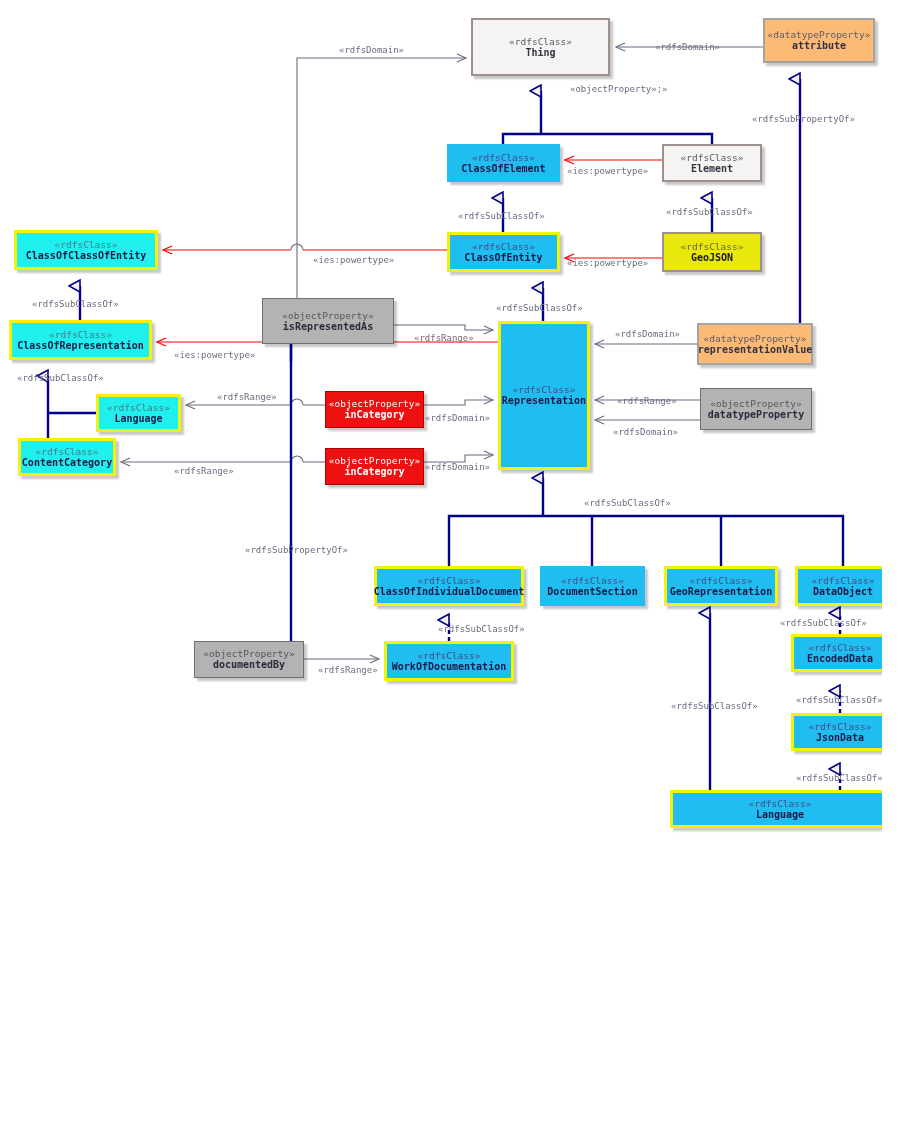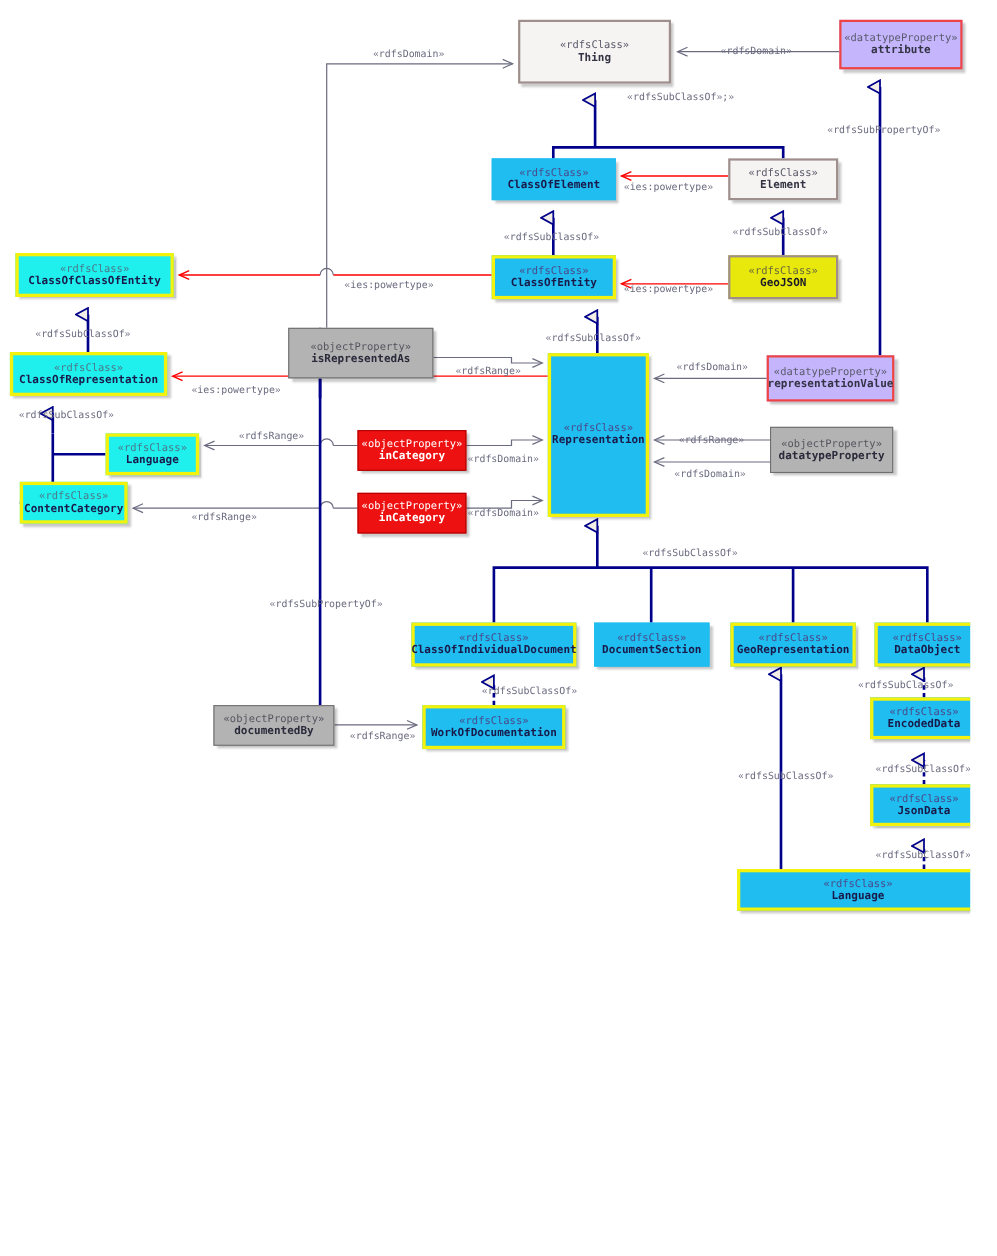--- a/index.html
+++ b/index.html
@@ -95,22 +95,22 @@
   
   .t-red {
     background: #ee1111;
     border: 1px solid #b00000;
     color: #ffffff;
   }
   .t-red .stereo { color: #ffffff; }
   .t-red .nm { color: #ffffff; }
   
   .t-dtp {
-    background: #c4b5fd;
-    border: 2px solid #ef4444;
+    background: #fdba74;
+    border: 2px solid #a3a3a3;
     color: #5b5b6b;
   }
   .t-dtp .nm { color: #333344; text-align: right; }
 
   .edge-label {
     position: absolute;
     font-family: "DejaVu Sans Mono", "Liberation Mono", monospace;
     font-size: 9px;
     color: #6b6b80;
     white-space: nowrap;
@@ -315,21 +315,21 @@
         <div class="nm">JsonData</div>
       </div>
       <div class="node t-cyan-hl" style="left: 670px; top: 790px; width: 220px; height: 38px;">
         <div class="stereo">«rdfsClass»</div>
         <div class="nm">Language</div>
       </div>
     </div>
   <div id="label-layer">
       <div class="edge-label" style="left: 339px; top: 45px;">«rdfsDomain»</div>
       <div class="edge-label" style="left: 655px; top: 42px;">«rdfsDomain»</div>
-      <div class="edge-label" style="left: 570px; top: 84px;">«rdfsSubClassOf»;»</div>
+      <div class="edge-label" style="left: 570px; top: 84px;">«objectProperty»;»</div>
       <div class="edge-label" style="left: 752px; top: 114px;">«rdfsSubPropertyOf»</div>
       <div class="edge-label" style="left: 567px; top: 166px;">«ies:powertype»</div>
       <div class="edge-label" style="left: 458px; top: 211px;">«rdfsSubClassOf»</div>
       <div class="edge-label" style="left: 666px; top: 207px;">«rdfsSubClassOf»</div>
       <div class="edge-label" style="left: 567px; top: 258px;">«ies:powertype»</div>
       <div class="edge-label" style="left: 313px; top: 255px;">«ies:powertype»</div>
       <div class="edge-label" style="left: 32px; top: 299px;">«rdfsSubClassOf»</div>
       <div class="edge-label" style="left: 496px; top: 303px;">«rdfsSubClassOf»</div>
       <div class="edge-label" style="left: 414px; top: 333px;">«rdfsRange»</div>
       <div class="edge-label" style="left: 615px; top: 329px;">«rdfsDomain»</div>

